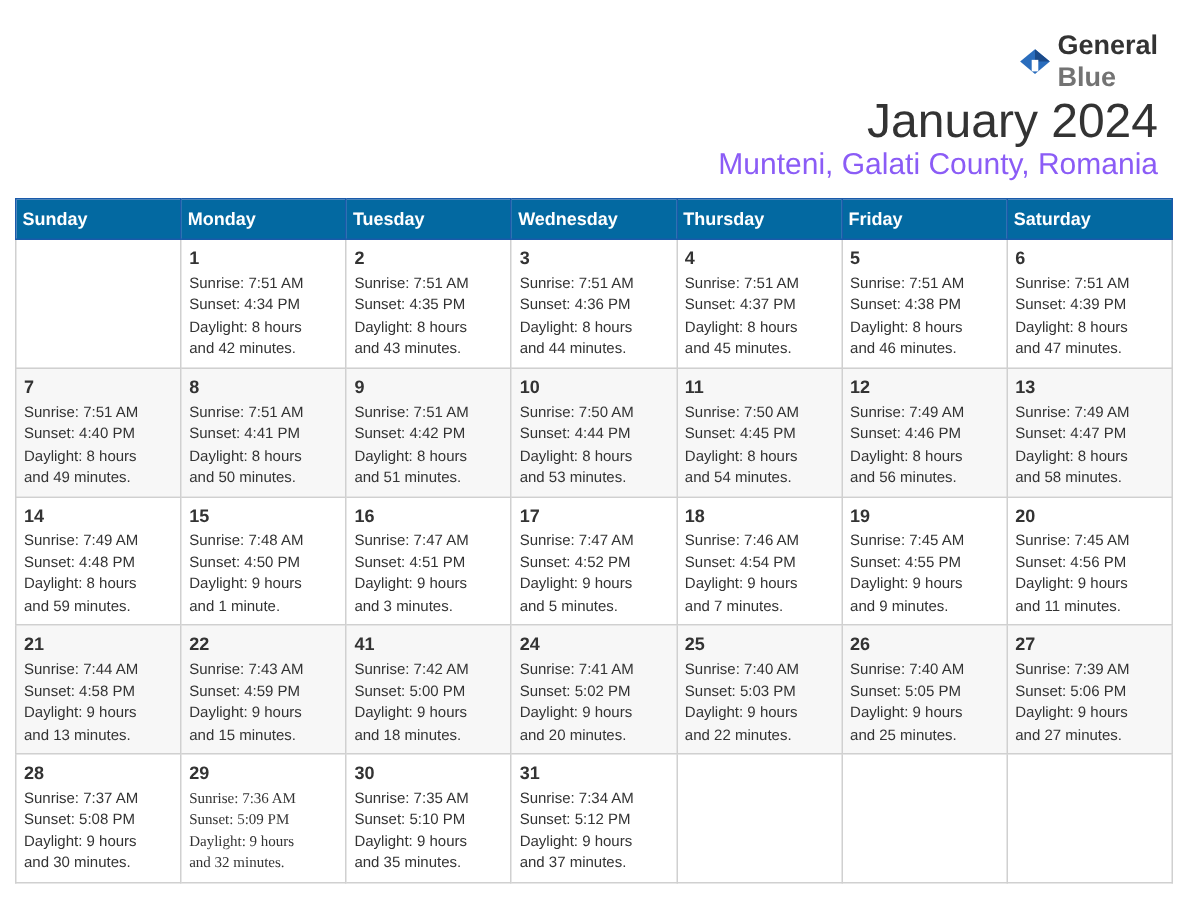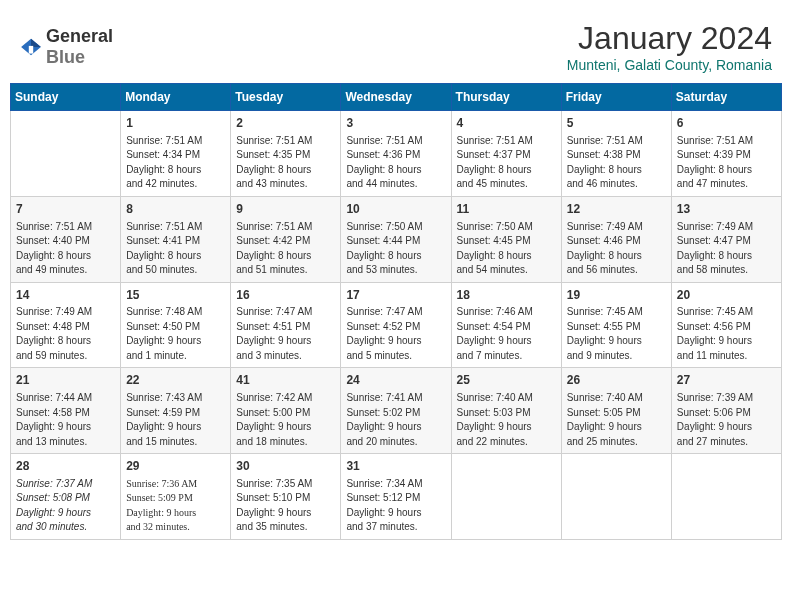--- a/index.html
+++ b/index.html
@@ -6,43 +6,44 @@
     body {
       font-family: Arial, sans-serif;
       background: #fff;
       width: 792px;
       min-height: 612px;
       padding: 10px;
     }
     .header-area {
       display: flex;
       justify-content: space-between;
-      align-items: center;
+      align-items: flex-end;
       padding: 10px 10px 5px 10px;
+      flex-direction: column;
     }
     .logo {
       display: flex;
       align-items: center;
       gap: 4px;
     }
     .logo-icon {
       width: 22px;
       height: 22px;
     }
     .title-area {
       text-align: right;
     }
     .month-title {
       font-size: 32px;
       font-weight: 300;
       color: #333;
     }
     .location-subtitle {
-      font-size: 14px;
-      color: #0f766e;
+      font-size: 20px;
+      color: #8b5cf6;
     }
     .calendar-table {
       width: 100%;
       border-collapse: collapse;
       margin-top: 5px;
       font-size: 11px;
     }
     .calendar-table th {
       background-color: #0369a1;
       color: #fff;
@@ -308,21 +309,21 @@
           <span class="day-number">27</span>
           <div class="day-info" style="white-space: pre-line;">Sunrise: 7:39 AM
 Sunset: 5:06 PM
 Daylight: 9 hours
 and 27 minutes.</div>
         </td>
       </tr>
       <tr>
         <td>
           <span class="day-number">28</span>
-          <div class="day-info" style="white-space: pre-line; font-style: italic;">Sunrise: 7:37 AM
+          <div class="day-info" style="white-space: pre-line;">Sunrise: 7:37 AM
 Sunset: 5:08 PM
 Daylight: 9 hours
 and 30 minutes.</div>
         </td>
         <td>
           <span class="day-number">29</span>
           <div class="day-info" style="white-space: pre-line; font-family: Liberation Serif, serif;">Sunrise: 7:36 AM
 Sunset: 5:09 PM
 Daylight: 9 hours
 and 32 minutes.</div>

